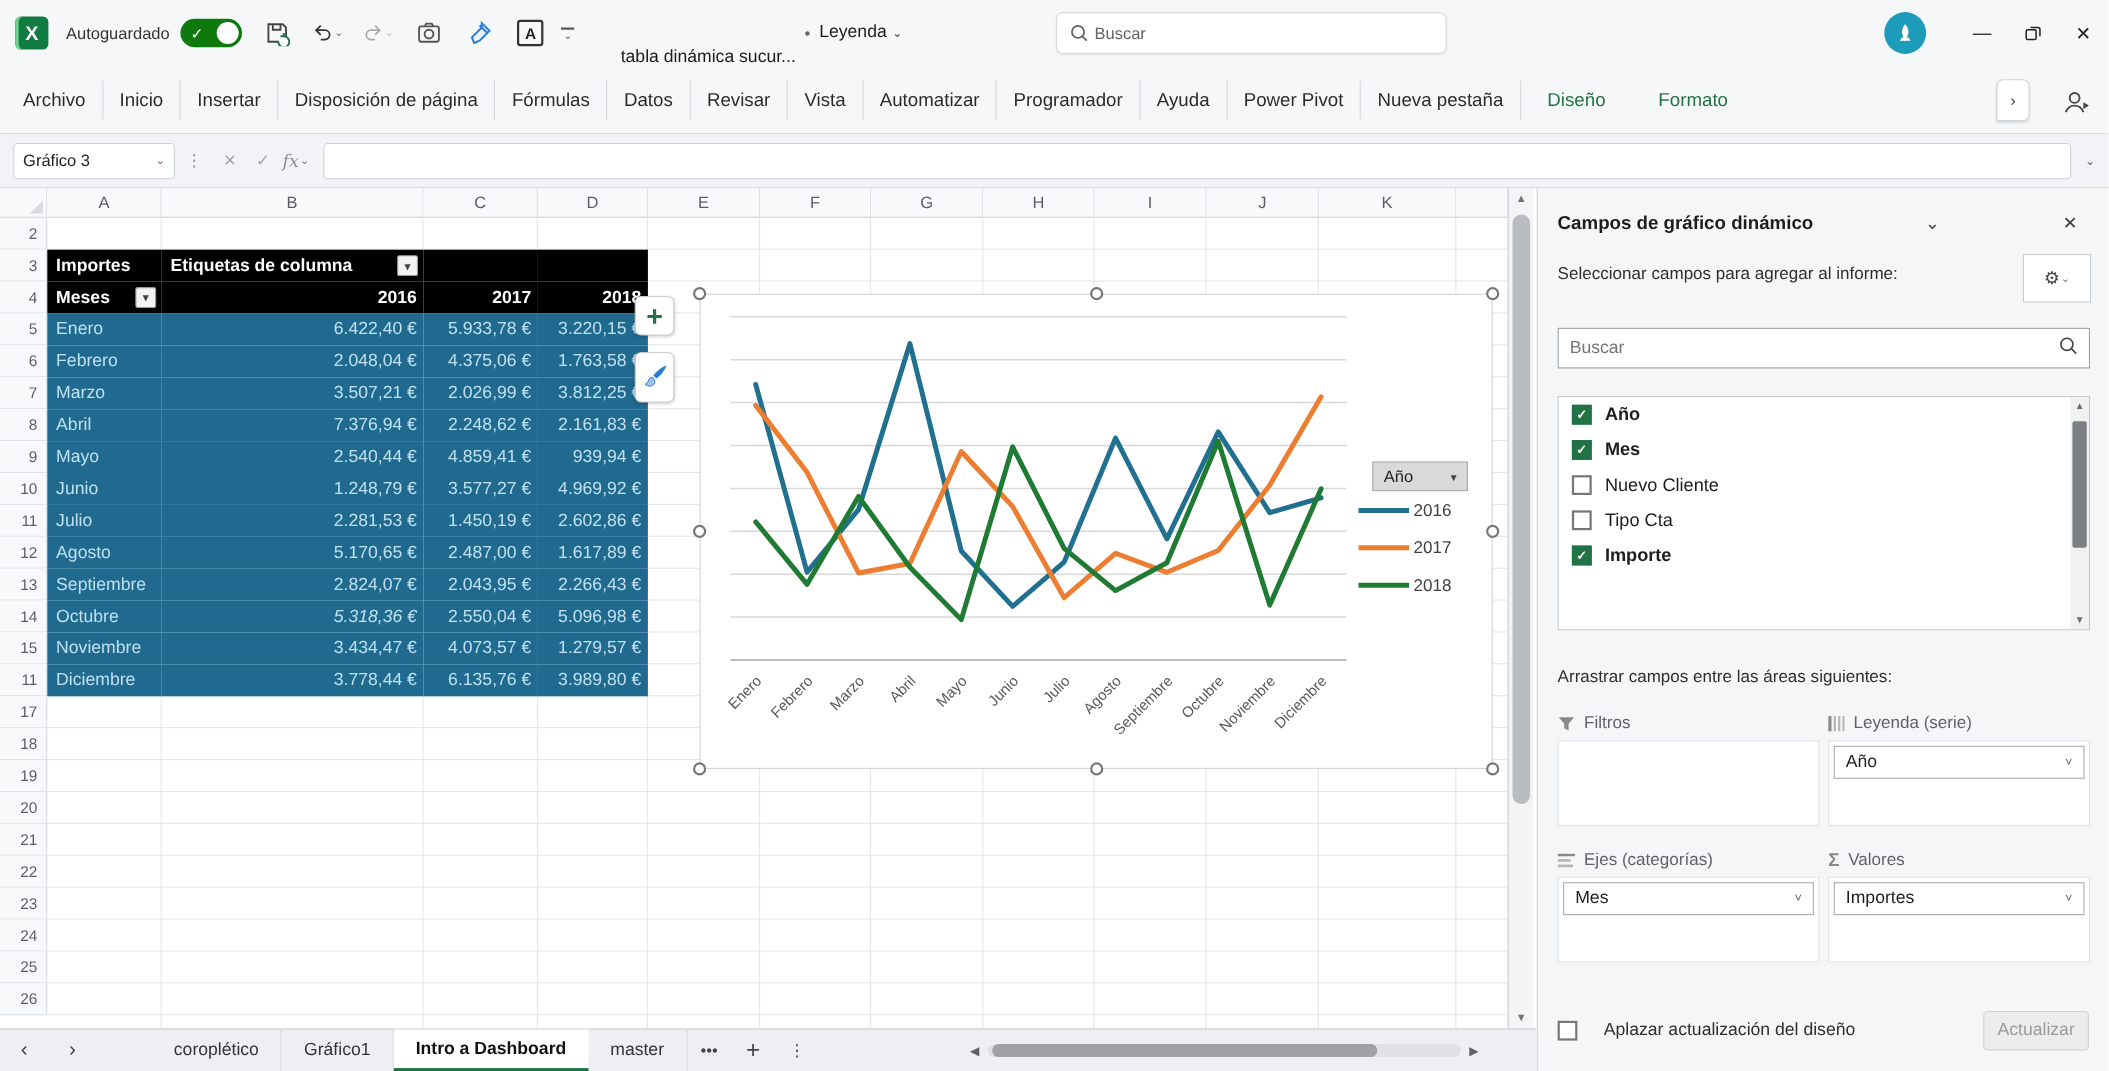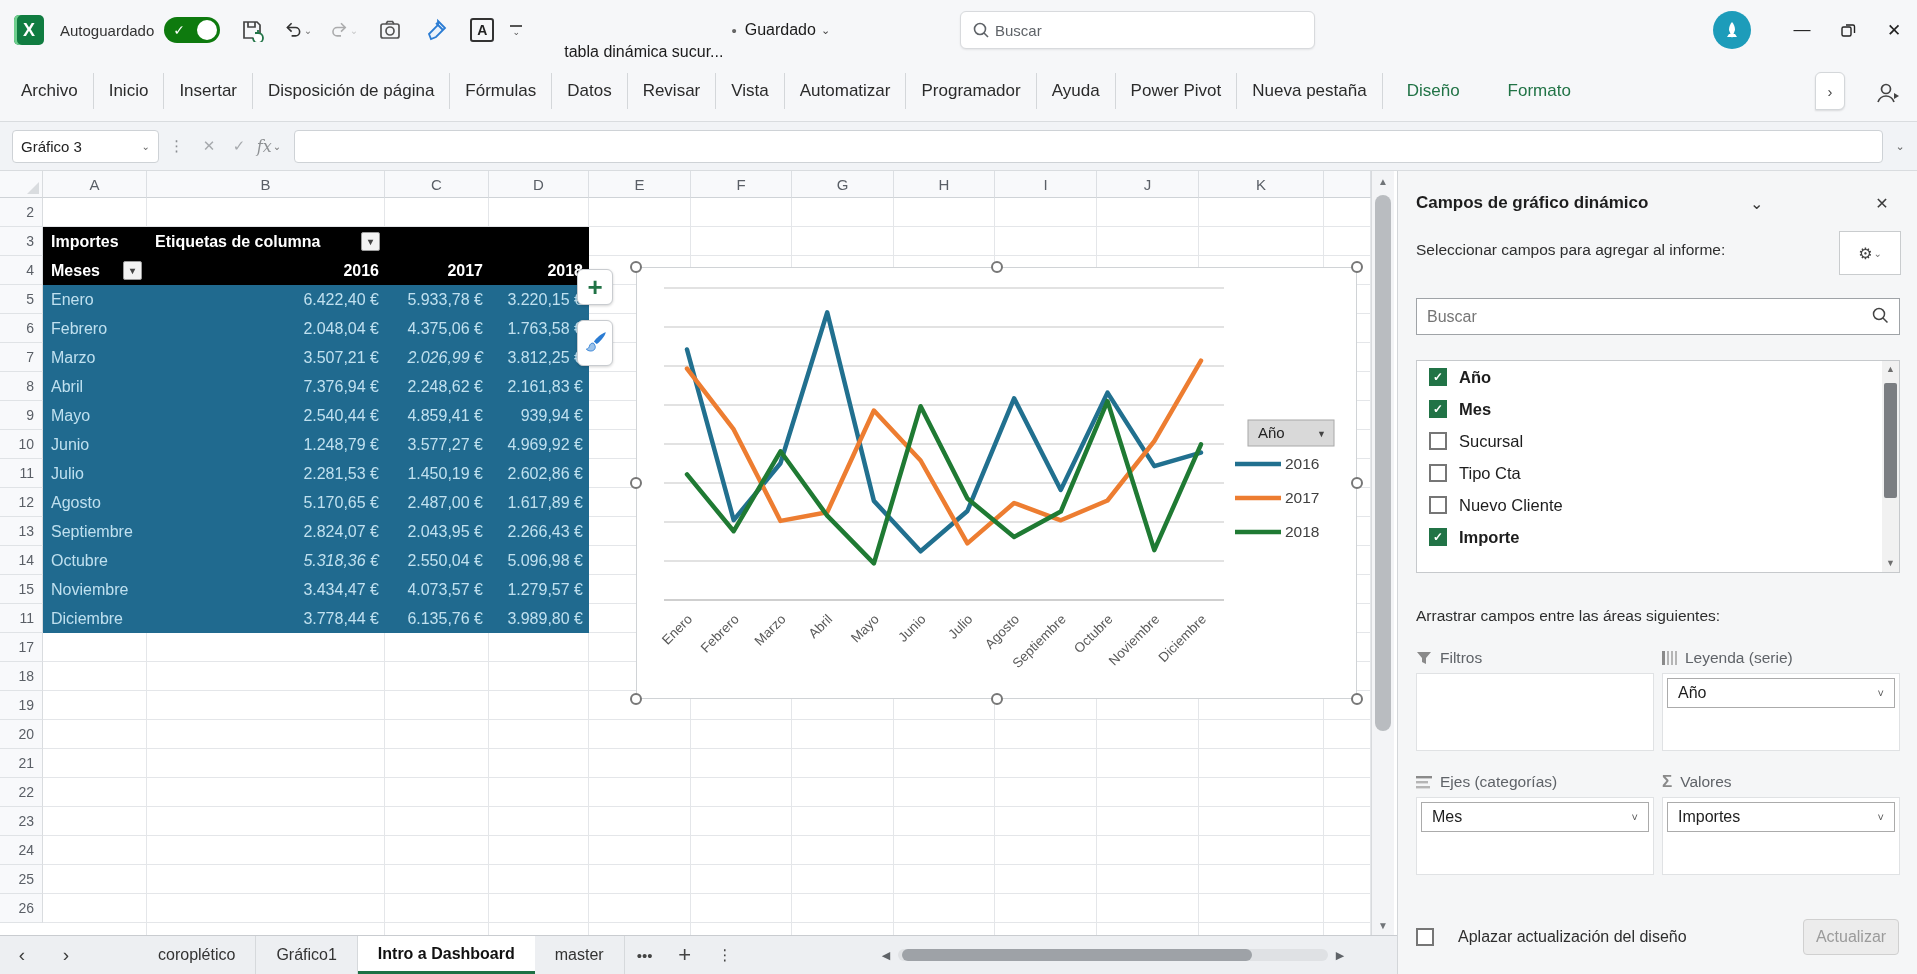--- a/index.html
+++ b/index.html
@@ -170,21 +170,21 @@
     </div>
     <div class="tb-ic">
         <span class="boxA">A</span>
       </div>
     <div class="moreCol">
         <span class="bar"></span>
         <span class="v">⌄</span>
       </div>
     <span class="doc-title">tabla dinámica sucur...</span>
     <span class="doc-dot">•</span>
-    <span class="doc-status">Guardado</span>
+    <span class="doc-status">Leyenda</span>
     <span class="doc-status-chev">⌄</span>
 
     <div class="search-pill">
       <span class="tb-ic" style="margin-left:6px;">
         <svg width="18" height="18" viewBox="0 0 18 18" fill="none">
             <circle cx="8" cy="8" r="5.5" stroke="#5f6368" stroke-width="1.6"></circle>
             <path d="M12 12l4 4" stroke="#5f6368" stroke-width="1.6"></path>
           </svg>
       </span>
       <span class="txt">Buscar</span>
@@ -349,21 +349,21 @@
         </div>
         <div class="prow">
           <div class="pcell pbody pl" style="width: 104px;">Febrero</div>
           <div class="pcell pbody pr" style="width: 238px;">2.048,04 €</div>
           <div class="pcell pbody pr" style="width: 104px;">4.375,06 €</div>
           <div class="pcell pbody pr" style="width: 100px;">1.763,58 €</div>
         </div>
         <div class="prow">
           <div class="pcell pbody pl" style="width: 104px;">Marzo</div>
           <div class="pcell pbody pr" style="width: 238px;">3.507,21 €</div>
-          <div class="pcell pbody pr" style="width: 104px; font-style: italic;">2.026,99 €</div>
+          <div class="pcell pbody pr" style="width: 104px;">2.026,99 €</div>
           <div class="pcell pbody pr" style="width: 100px;">3.812,25 €</div>
         </div>
         <div class="prow">
           <div class="pcell pbody pl" style="width: 104px;">Abril</div>
           <div class="pcell pbody pr" style="width: 238px;">7.376,94 €</div>
           <div class="pcell pbody pr" style="width: 104px;">2.248,62 €</div>
           <div class="pcell pbody pr" style="width: 100px;">2.161,83 €</div>
         </div>
         <div class="prow">
           <div class="pcell pbody pl" style="width: 104px;">Mayo</div>
@@ -522,29 +522,25 @@
         <div class="fitem bold">
           <span class="cbx on">✓</span>
           <span>Año</span>
         </div>
         <div class="fitem bold">
           <span class="cbx on">✓</span>
           <span>Mes</span>
         </div>
         <div class="fitem">
           <span class="cbx"></span>
-          <span>Sucursal</span>
+          <span>Nuevo Cliente</span>
         </div>
         <div class="fitem">
           <span class="cbx"></span>
           <span>Tipo Cta</span>
-        </div>
-        <div class="fitem">
-          <span class="cbx"></span>
-          <span>Nuevo Cliente</span>
         </div>
         <div class="fitem bold">
           <span class="cbx on">✓</span>
           <span>Importe</span>
         </div>
         <div class="flist-scroll">
           <div class="a" style="top: 0px;">▲</div>
           <div class="t"></div>
           <div class="a" style="bottom: 0px;">▼</div>
         </div>

